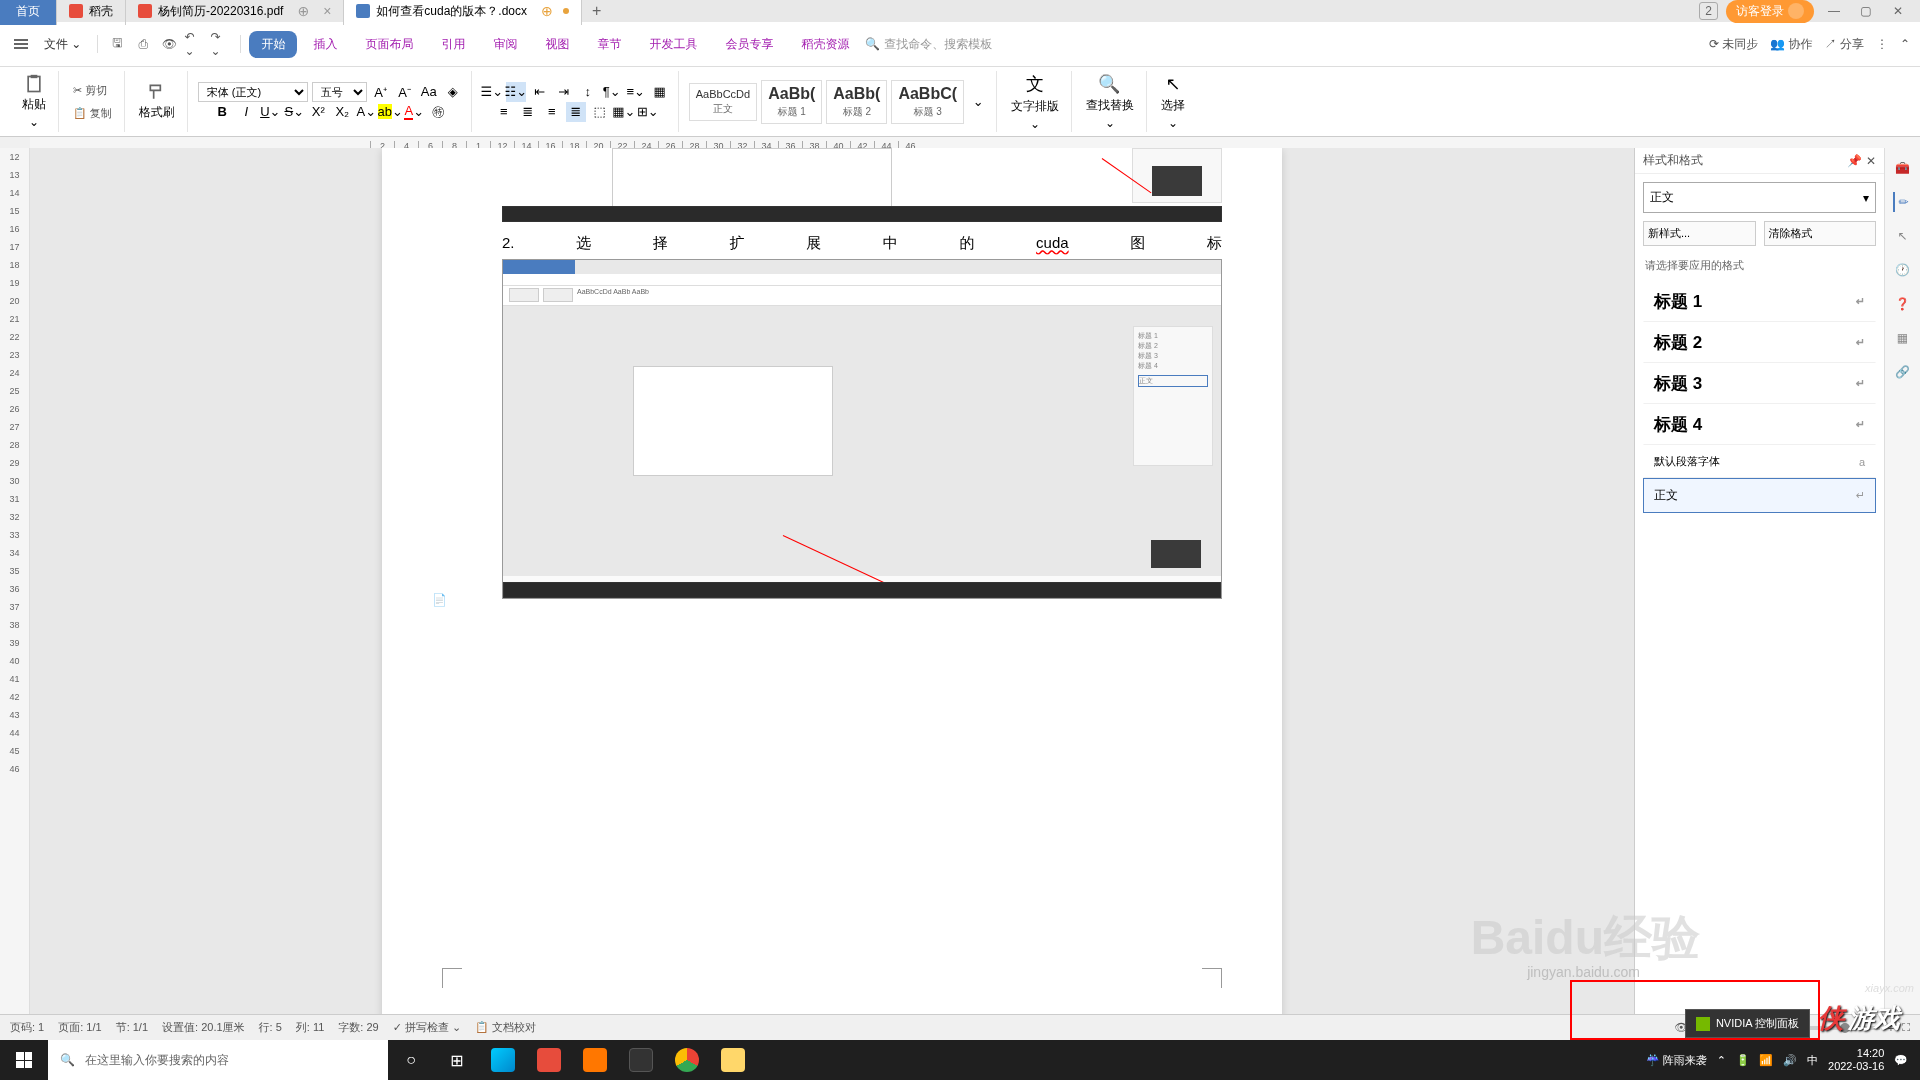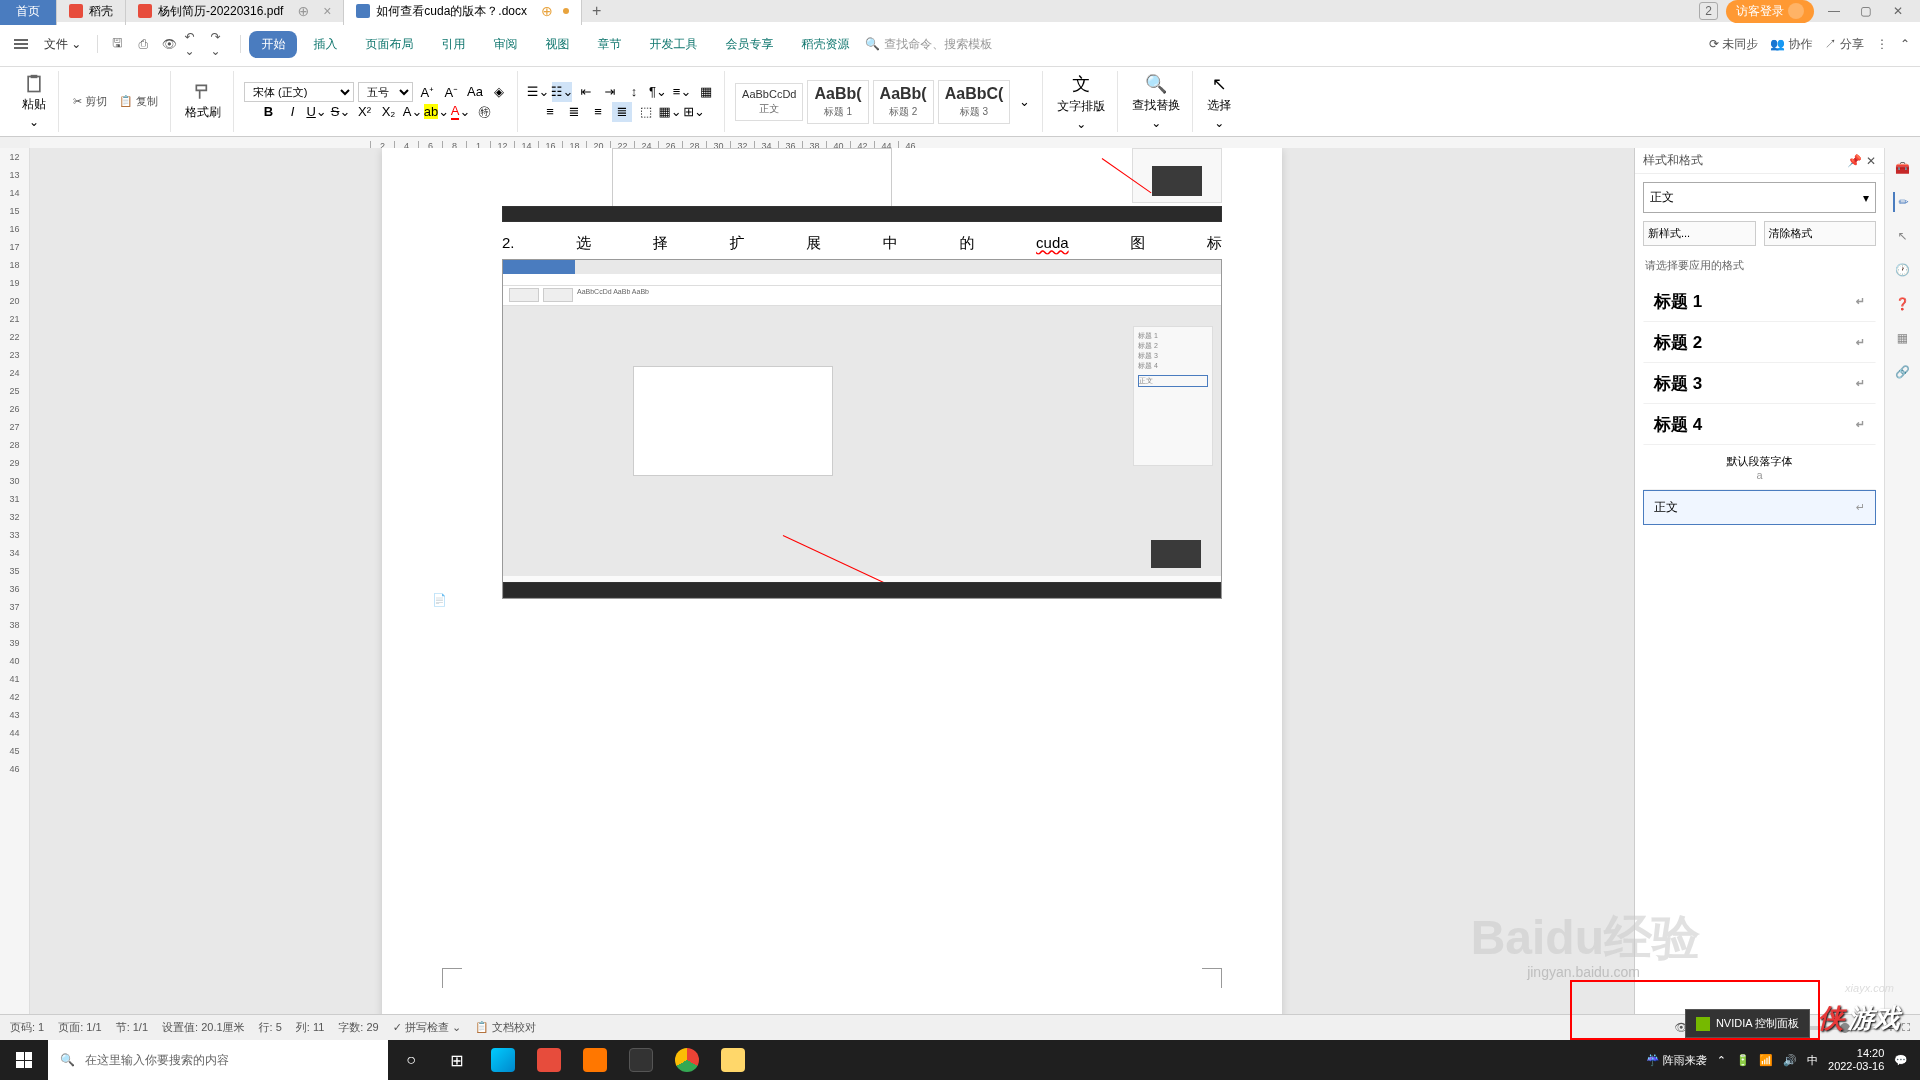--- a/index.html
+++ b/index.html
@@ -18,32 +18,32 @@
 .avatar { width: 16px; height: 16px; border-radius: 50%; background: #ffb366; }
 .win-btn { width: 24px; height: 24px; display: flex; align-items: center; justify-content: center; color: #666; }
 
 
 .menubar { height: 45px; background: white; border-bottom: 1px solid #ddd; display: flex; align-items: center; padding: 0 10px; gap: 4px; }
 .menu-hamburger { display: flex; flex-direction: column; gap: 2px; padding: 4px; }
 .menu-hamburger span { width: 14px; height: 2px; background: #666; }
 .menu-file { padding: 4px 8px; color: #333; }
 .menu-divider { width: 1px; height: 18px; background: #ddd; margin: 0 4px; }
 .menu-icon-btn { width: 22px; height: 22px; display: flex; align-items: center; justify-content: center; color: #555; }
-.menu-tab { padding: 5px 12px; color: #0f766e; cursor: pointer; }
+.menu-tab { padding: 5px 12px; color: #a21caf; cursor: pointer; }
 .menu-tab.active { background: #4a7cbf; color: white; border-radius: 8px; }
 .menubar-right { margin-left: auto; display: flex; align-items: center; gap: 12px; color: #555; }
 .search-box { display: flex; align-items: center; gap: 4px; color: #999; }
 
 
 .ribbon { height: 70px; background: white; border-bottom: 1px solid #ccc; display: flex; align-items: stretch; padding: 4px 10px; gap: 2px; }
 .ribbon-group { display: flex; flex-direction: column; align-items: center; justify-content: center; padding: 0 8px; border-right: 1px solid #e5e5e5; }
 .ribbon-big-btn { display: flex; flex-direction: column; align-items: center; gap: 2px; padding: 4px; }
 .ribbon-big-icon { width: 20px; height: 20px; }
 .ribbon-row { display: flex; align-items: center; gap: 4px; }
-.ribbon-col { display: flex; flex-direction: row; gap: 4px; }
+.ribbon-col { display: flex; flex-direction: column; gap: 4px; }
 .small-btn { padding: 2px 4px; font-size: 11px; color: #555; white-space: nowrap; }
 .font-select { border: 1px solid #ccc; padding: 2px 4px; font-size: 11px; background: white; }
 .fmt-btn { width: 20px; height: 20px; display: flex; align-items: center; justify-content: center; font-size: 13px; }
 .style-preview { border: 1px solid #ddd; padding: 4px 6px; text-align: center; min-width: 50px; }
 .style-preview .sample { font-size: 11px; color: #333; }
 .style-preview .sample.big { font-size: 16px; font-weight: bold; }
 .style-preview .name { font-size: 10px; color: #666; margin-top: 2px; }
 
 
 .ruler-h { height: 18px; background: #f5f5f5; border-bottom: 1px solid #ddd; margin-left: 30px; position: relative; font-size: 9px; color: #666; display: flex; align-items: center; padding-left: 340px; }
@@ -68,21 +68,21 @@
 
 .right-panel { width: 250px; background: white; border-left: 1px solid #ccc; display: flex; flex-direction: column; }
 .right-panel-head { height: 26px; display: flex; align-items: center; justify-content: space-between; padding: 0 8px; border-bottom: 1px solid #eee; font-size: 12px; color: #555; }
 .style-select-box { margin: 8px; border: 1px solid #aaa; padding: 6px; display: flex; justify-content: space-between; align-items: center; }
 .panel-btns { display: flex; gap: 8px; padding: 0 8px 8px; }
 .panel-btn { flex: 1; border: 1px solid #ccc; padding: 4px; text-align: left; font-size: 11px; background: #fafafa; }
 .panel-label { padding: 4px 10px; color: #666; font-size: 11px; }
 .style-list { padding: 4px 8px; }
 .style-item { padding: 8px 10px; border: 1px solid transparent; border-bottom: 1px solid #f0f0f0; display: flex; justify-content: space-between; align-items: center; cursor: pointer; }
 .style-item.h { font-size: 17px; font-weight: bold; }
-.style-item.small { font-size: 11px; flex-direction: column; }
+.style-item.small { font-size: 11px; }
 .style-item.selected { border: 1px solid #4a7cbf; background: #f0f6ff; }
 .para-mark { color: #999; font-size: 11px; }
 
 
 .right-iconbar { width: 36px; background: #f5f5f5; border-left: 1px solid #ddd; display: flex; flex-direction: column; align-items: center; padding-top: 10px; gap: 14px; }
 .right-iconbar .ico { width: 20px; height: 20px; color: #888; display: flex; align-items: center; justify-content: center; }
 .right-iconbar .ico.active { color: #4a7cbf; border-left: 2px solid #4a7cbf; }
 
 
 .statusbar { position: absolute; bottom: 0; left: 0; right: 0; height: 26px; background: #f0f0f0; border-top: 1px solid #ccc; display: flex; align-items: center; padding: 0 10px; font-size: 11px; color: #555; gap: 14px; }
@@ -99,21 +99,21 @@
 .tray { margin-left: auto; display: flex; align-items: center; gap: 10px; padding-right: 12px; color: white; font-size: 11px; }
 .tray-time { text-align: right; line-height: 1.2; }
 
 
 .nvidia-popup { position: absolute; right: 110px; bottom: 42px; background: #333; color: white; padding: 6px 10px; font-size: 11px; display: flex; align-items: center; gap: 6px; border: 1px solid #555; z-index: 200; }
 .red-box { position: absolute; border: 2px solid red; z-index: 150; }
 .watermark { position: absolute; font-size: 48px; font-weight: bold; color: rgba(200,200,200,0.55); z-index: 90; pointer-events: none; }
 .watermark-sub { position: absolute; font-size: 14px; color: rgba(180,180,180,0.8); z-index: 90; }
 .logo-overlay { position: absolute; right: 20px; bottom: 44px; color: white; font-style: italic; font-weight: bold; font-size: 26px; z-index: 160; text-shadow: 1px 1px 2px #000; display:flex; align-items:center; gap:4px;}
 .logo-overlay .red { color: #e63939; }
-.xiayx { position: absolute; right: 26px; bottom: 86px; color: #ddd; font-size: 11px; z-index: 160; font-style: italic; }
+.xiayx { position: absolute; right: 6px; bottom: 86px; color: #ddd; font-size: 11px; z-index: 160; font-style: italic; }
 
 svg { display: block; }
 </style>
 </head>
 <body>
 
 <div class="titlebar">
   <div class="tab home">
       <span>首页</span>
     </div>

